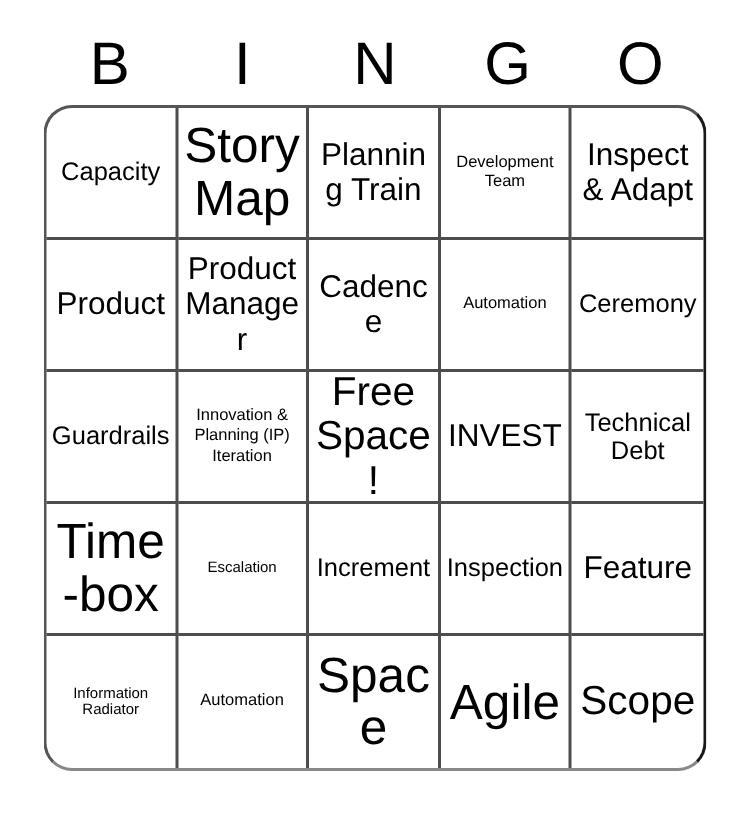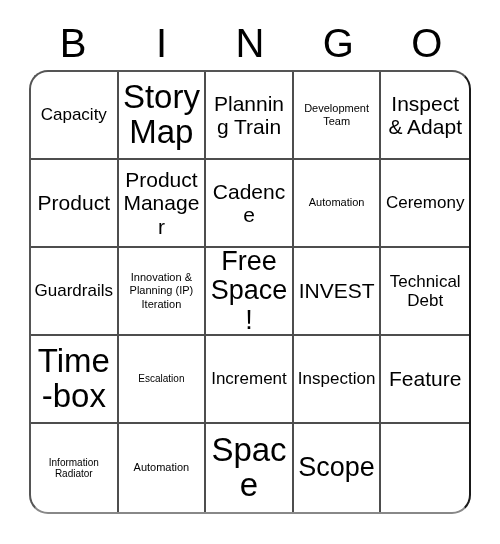--- a/index.html
+++ b/index.html
@@ -170,17 +170,20 @@
     <div class="bingo-cell">
         <span class="cell-text fs-sm">Information Radiator</span>
       </div>
     <div class="bingo-cell">
         <span class="cell-text fs-xs">Automation</span>
       </div>
     <div class="bingo-cell">
         <span class="cell-text fs-xxl">Space</span>
       </div>
     <div class="bingo-cell">
+        <span class="cell-text fs-xxl">Agile</span>
+      </div>
+    <div class="bingo-cell">
         <span class="cell-text fs-xl">Scope</span>
       </div>
   </div>
 
 </div>
 
 </body></html>

